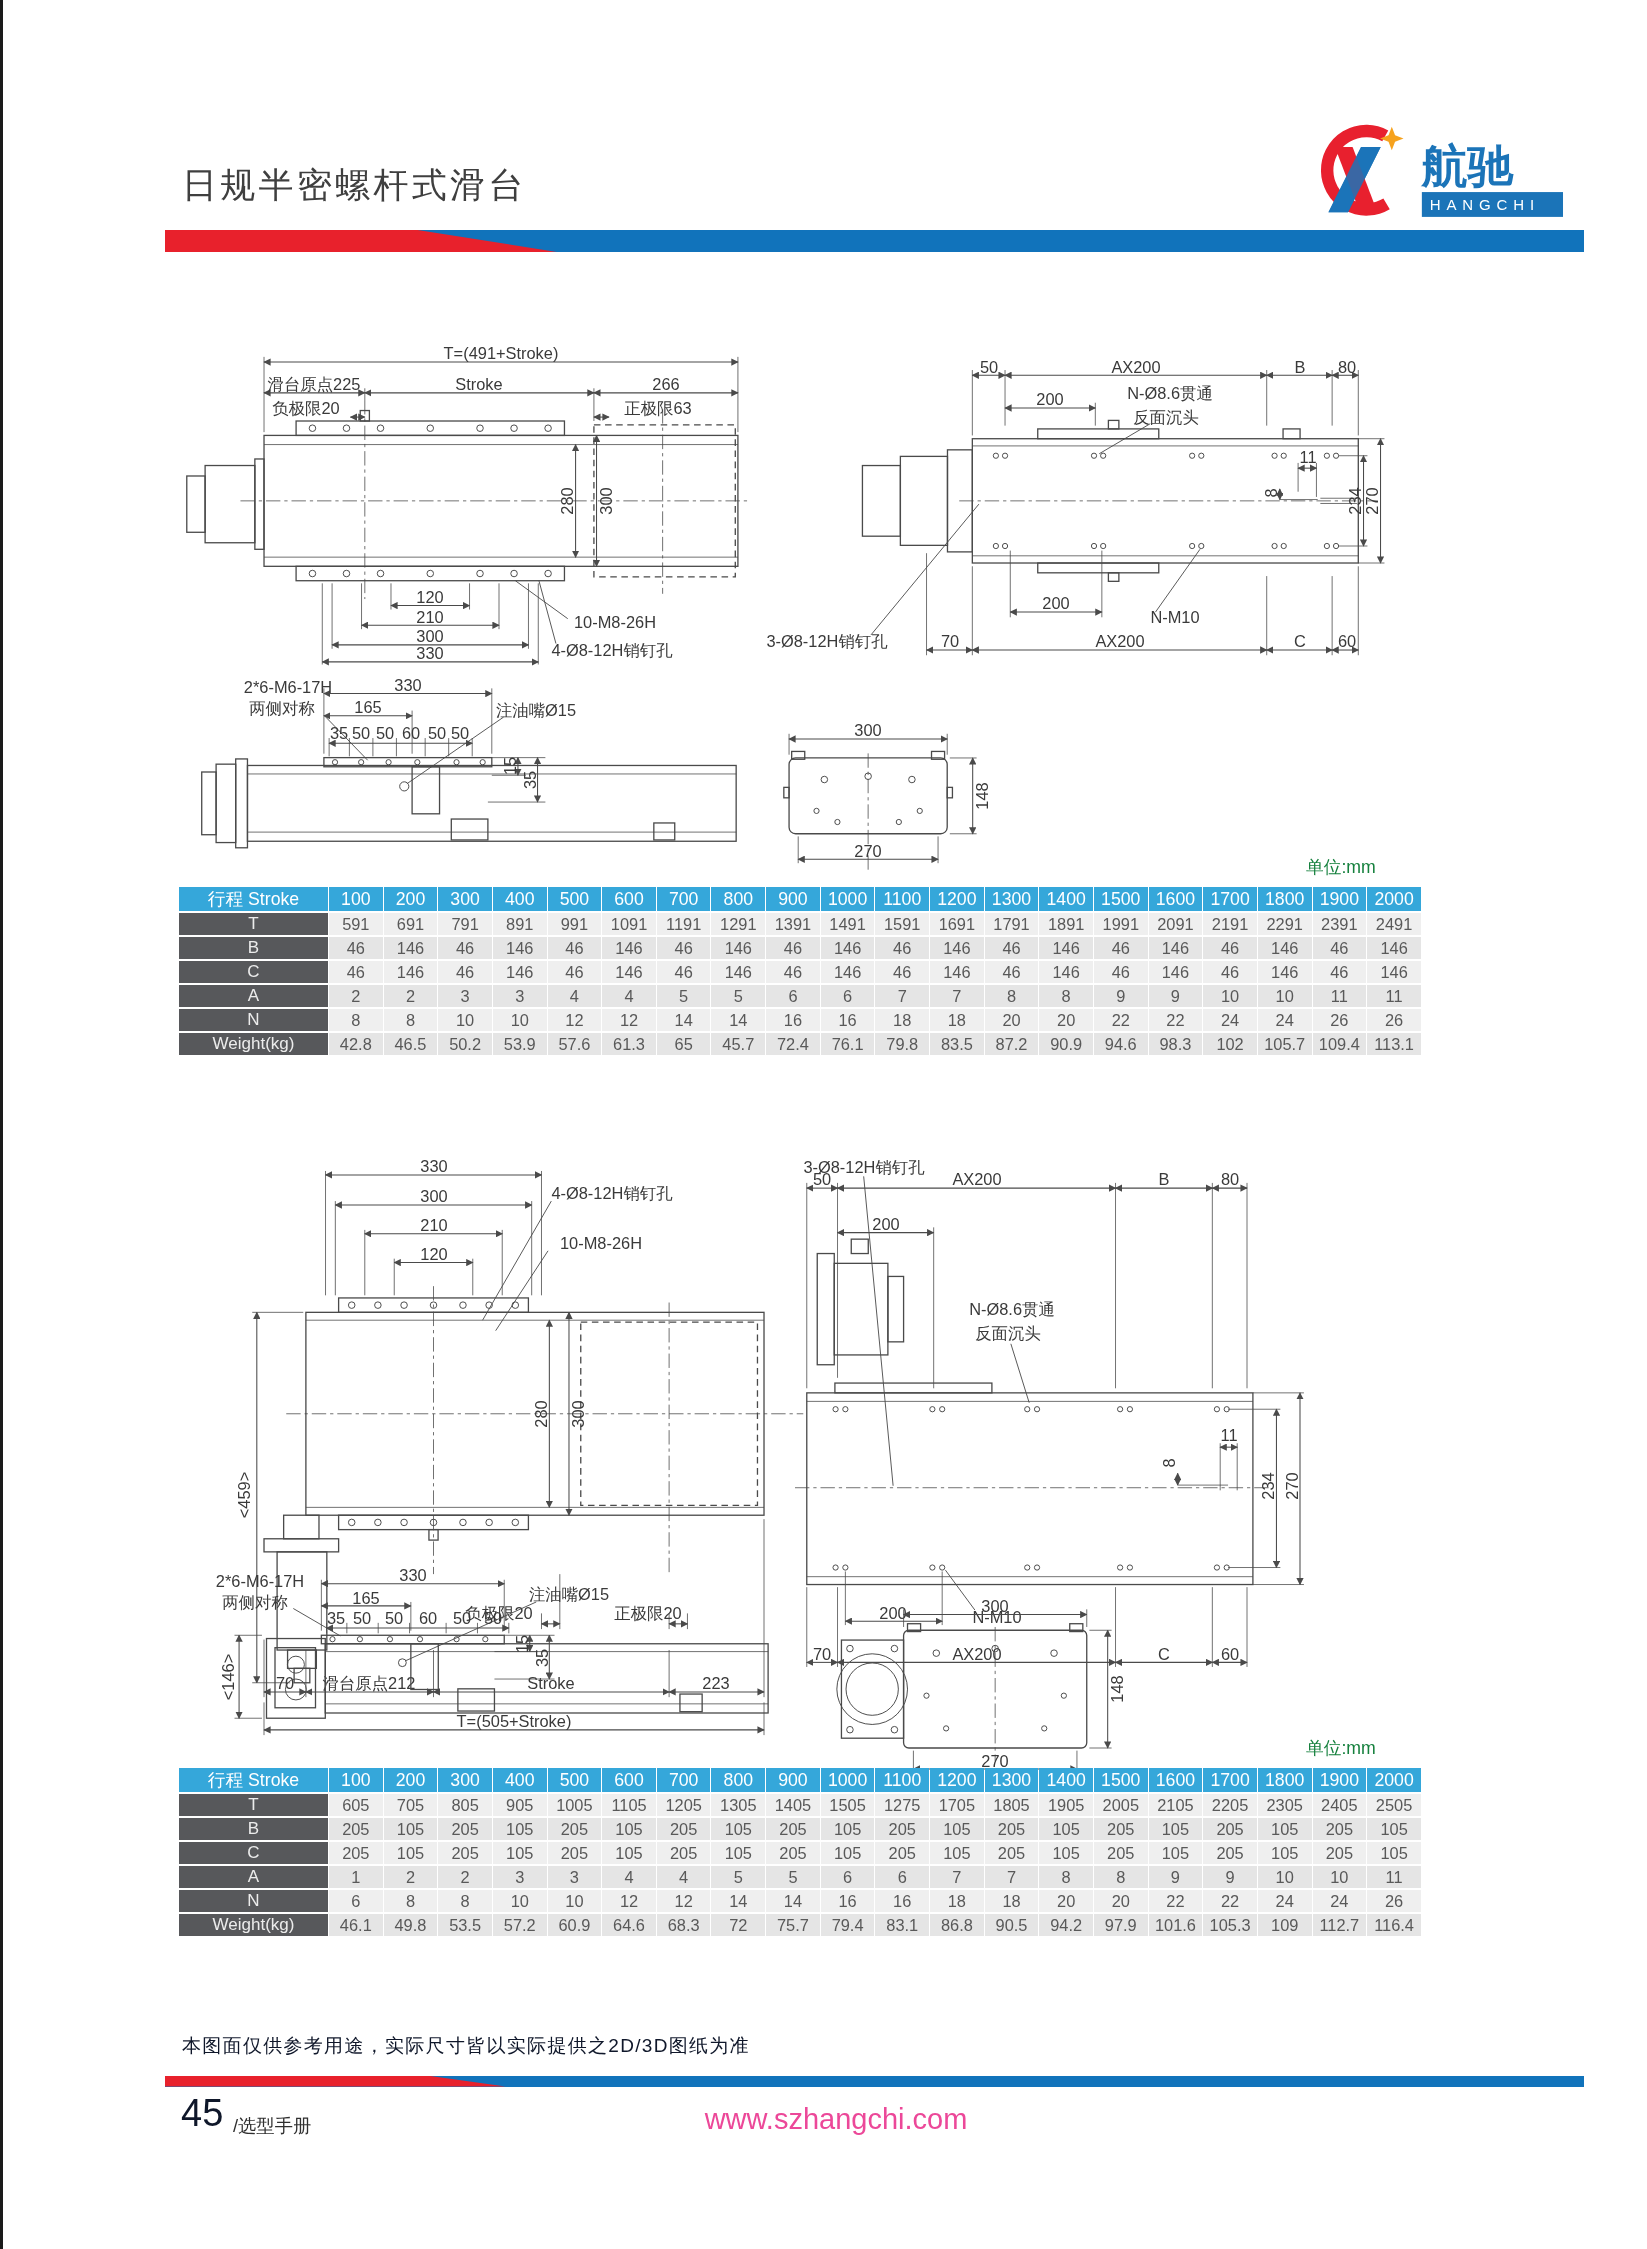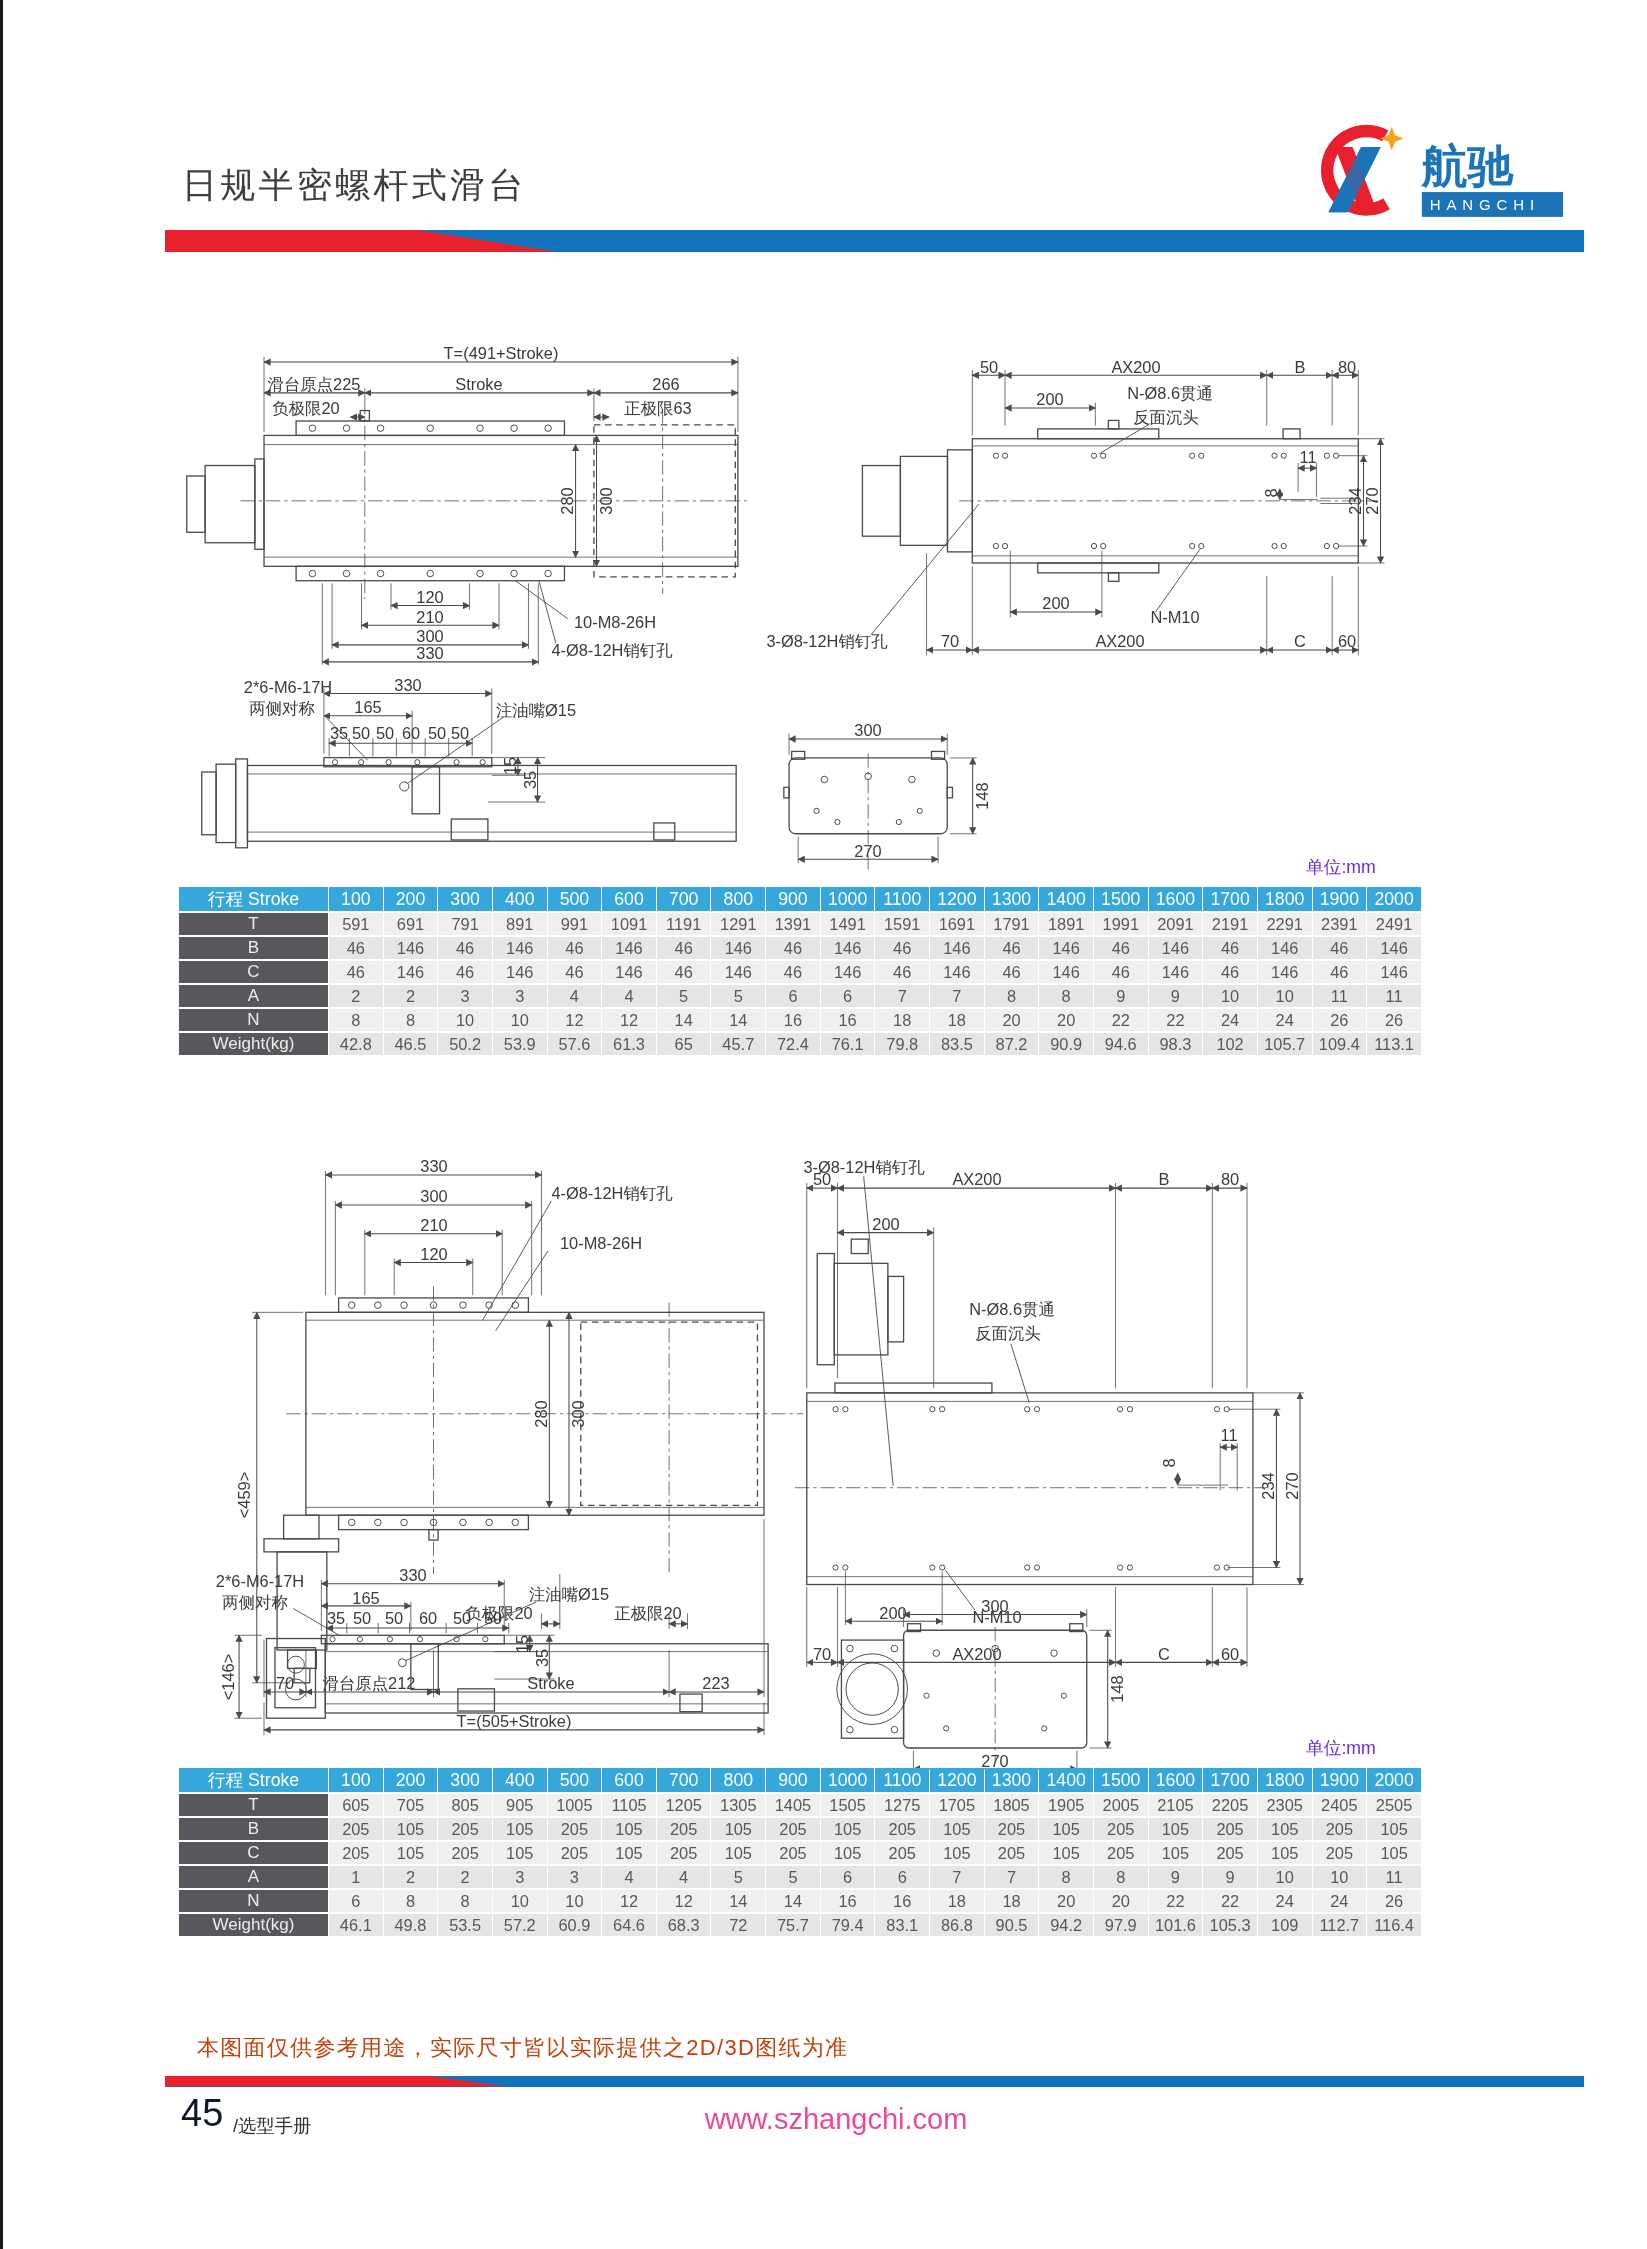--- a/index.html
+++ b/index.html
@@ -28,32 +28,32 @@
   .p{fill:none;stroke:#4a4a4a;stroke-width:2;}
   .b{fill:none;stroke:#4a4a4a;stroke-width:1.5;}
   .ext{stroke:#4a4a4a;stroke-width:1.2;fill:none;}
   .cl{stroke:#4a4a4a;stroke-width:1.2;fill:none;stroke-dasharray:22 6 5 6;}
   .dash{stroke-dasharray:10 7;}
   .lead{stroke:#4a4a4a;stroke-width:1.4;fill:none;}
   .dimline{stroke:#4a4a4a;stroke-width:1.6;fill:none;marker-start:url(#arr);marker-end:url(#arr);}
   .dim{position:absolute;font-size:16.4px;color:#3a3a3a;white-space:nowrap;line-height:1;
        transform:translate(-50%,-50%);}
   .dim.v{transform:translate(-50%,-50%) rotate(-90deg);}
-  .unit{position:absolute;font-size:17.7px;color:#6d28d9;}
+  .unit{position:absolute;font-size:17.7px;color:#15803d;}
   
   .spec-table{position:absolute;width:1244px;border-collapse:separate;border-spacing:1.3px 2px;
       table-layout:fixed;}
   .spec-table th,.spec-table td{height:22px;text-align:center;vertical-align:middle;padding:0;overflow:hidden;}
   .spec-table thead th{background:#35A7DA;color:#fff;font-size:17.7px;font-weight:400;}
   .spec-table th.lab{width:149px;}
   .spec-table tbody th.lab{background:#57585B;color:#ececec;font-size:17px;font-weight:400;}
   .spec-table tbody td{background:#EFEFEF;color:#595959;font-size:16.4px;}
   .spec-table tbody tr:nth-child(even) td{background:#E5E5E5;}
   
-  #note{position:absolute;left:197px;top:2033px;font-size:22px;color:#c2410c;letter-spacing:1.3px;}
+  #note{position:absolute;left:182px;top:2033px;font-size:19px;color:#0f172a;letter-spacing:1.3px;}
   #page-num{position:absolute;left:181px;top:2092px;font-size:38px;color:#0f172a;}
   #page-num-suffix{position:absolute;left:233px;top:2113px;font-size:18.3px;color:#2f2f2f;}
   #website{position:absolute;left:836px;top:2103px;font-size:29px;color:#ec4899;transform:translateX(-50%);}
 </style>
 </head>
 <body>
 
 <svg width="0" height="0" style="position:absolute">
   <defs>
     <marker id="arr" viewBox="0 0 10 10" refX="9" refY="5" markerWidth="7" markerHeight="7" orient="auto-start-reverse">

